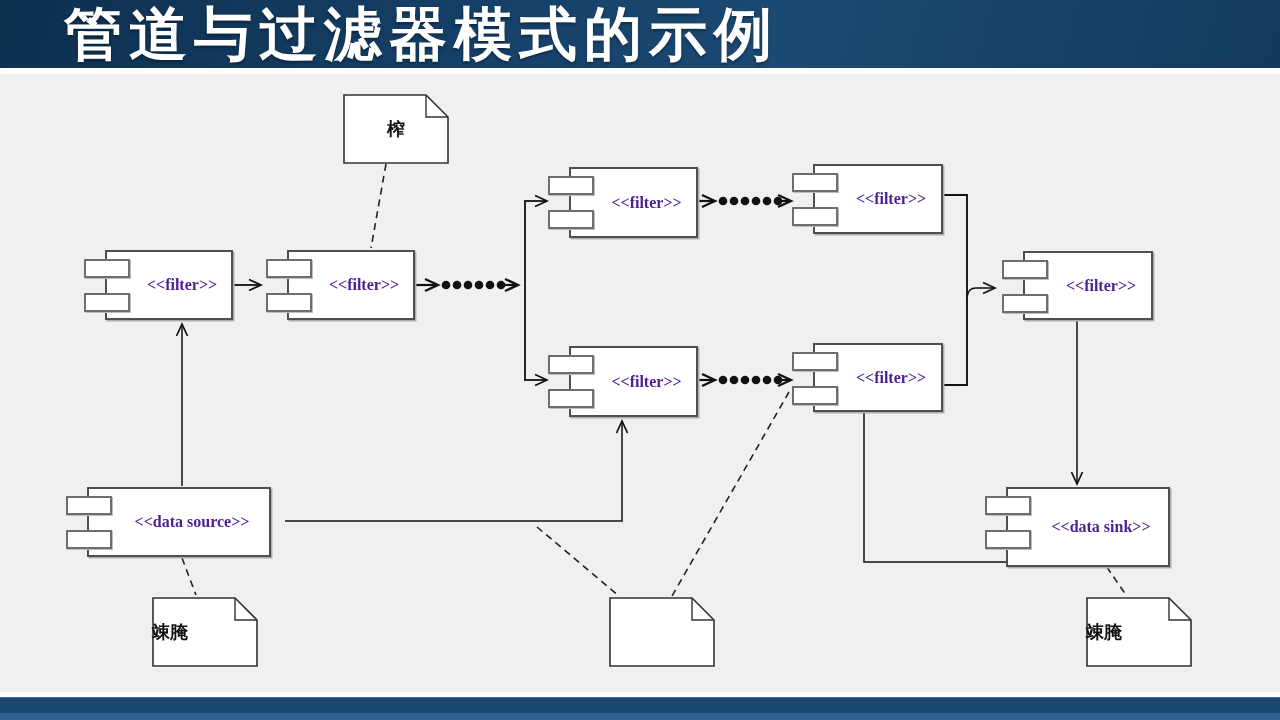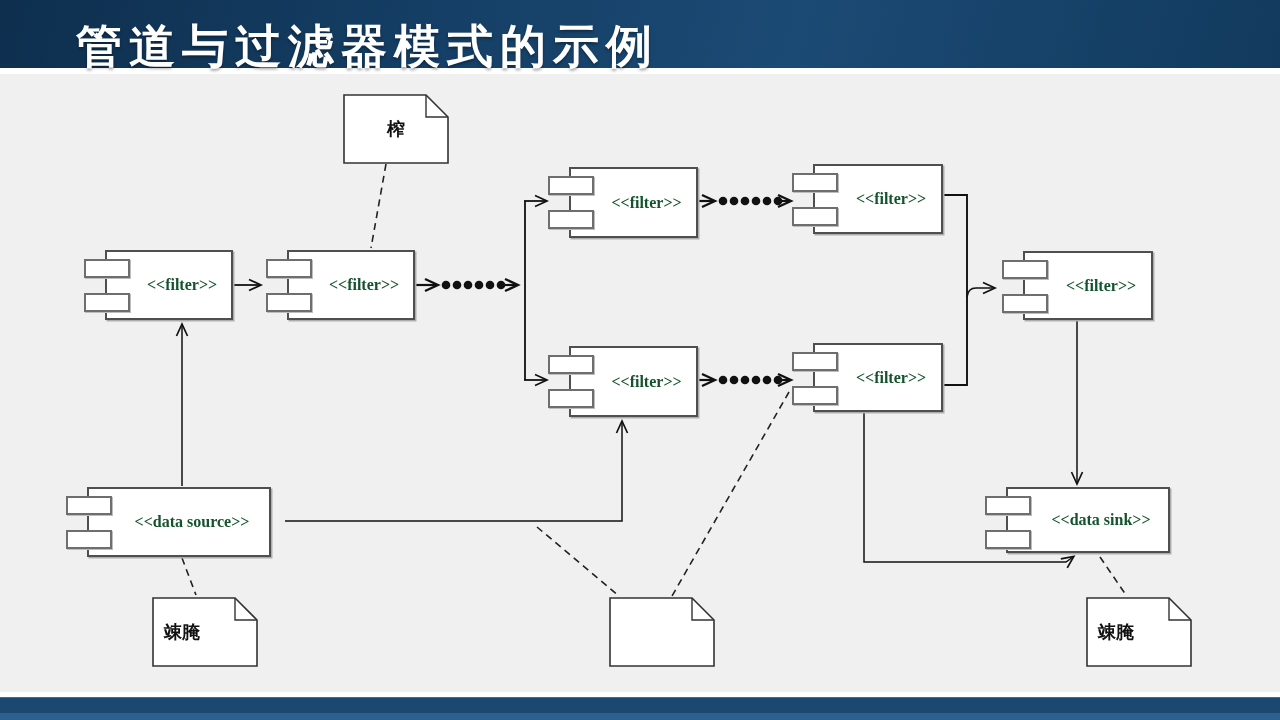--- a/index.html
+++ b/index.html
@@ -1,46 +1,46 @@
 <!DOCTYPE html>
 <html style="--header_bg: #143e63; --body_bg: #f0f0f0; --footer_bar: #1b4871; --footer_strip: #2d608f; --box_border: #4f4f4f; --line_color: #111111; --title_color: #ffffff;"><head>
 <meta charset="utf-8">
 <style>
   html,body{margin:0;padding:0;background:#fff;}
   .slide{position:relative;width:1280px;height:720px;background:#fff;overflow:hidden;
          font-family:"Liberation Sans",sans-serif;}
   
   .header{position:absolute;left:0;top:0;width:1280px;height:68px;
           background:linear-gradient(105deg,#0e2f4e 0%,#153f66 35%,#1b4a74 62%,#123a5e 100%);}
-  .title{position:absolute;left:64px;top:8px;margin:12px;font-weight:bold;font-size:46px;line-height:52px;
+  .title{position:absolute;left:64px;top:8px;margin:0;font-weight:bold;font-size:58px;line-height:52px;
          letter-spacing:7px;color:var(--title_color,#fff);text-shadow:0 2px 3px rgba(0,0,0,.35);
          font-family:"Liberation Sans",sans-serif;white-space:nowrap;}
   .body-area{position:absolute;left:0;top:74px;width:1280px;height:618px;background:var(--body_bg,#f0f0f0);}
   .footer-bar{position:absolute;left:0;top:697px;width:1280px;height:15px;background:var(--footer_bar,#1b4871);
               border-top:1px solid #46698f;}
   .footer-strip{position:absolute;left:0;top:713px;width:1280px;height:7px;background:var(--footer_strip,#2d608f);}
   
   svg.connectors{position:absolute;left:0;top:0;width:1280px;height:720px;z-index:1;}
   
   .component{position:absolute;z-index:2;}
   .cbody{position:absolute;left:0;top:0;right:0;bottom:0;background:#fff;
          border:2px solid var(--box_border,#4f4f4f);box-shadow:1.5px 1.5px 0 #adadad;box-sizing:border-box;}
   .ctab{position:absolute;left:-21px;width:46px;height:19px;background:#fff;
         border:2px solid #6e6e6e;box-sizing:border-box;z-index:3;box-shadow:1px 1px 0 #bdbdbd;}
   .t1{top:9px}.t2{top:43px}
   .clabel{position:absolute;left:0;top:0;right:0;bottom:0;z-index:4;display:flex;align-items:center;
           justify-content:center;padding-left:26px;font-family:"Liberation Serif",serif;
-          font-weight:bold;font-size:16px;color:#14532d;white-space:nowrap;text-align:center;}
+          font-weight:bold;font-size:16px;color:#4c1d95;white-space:nowrap;text-align:center;}
   
   .note{position:absolute;width:106px;height:70px;z-index:2;}
   .note svg{position:absolute;left:0;top:0;width:106px;height:70px;}
   .note-text{position:absolute;left:0;top:0;right:0;bottom:0;z-index:2;display:flex;align-items:center;
              font-weight:bold;font-size:18px;color:#111;font-family:"Liberation Sans",sans-serif;}
   .note-center{justify-content:center;}
-  .note-left{padding-left:12px;}
+  .note-left{padding-left:0;}
 </style>
 </head>
 <body>
 
 <div class="slide">
 
   <div class="header">
     <h1 class="title">管道与过滤器模式的示例</h1>
   </div>
 
@@ -170,21 +170,21 @@
     <div class="clabel">&lt;&lt;filter&gt;&gt;</div>
   </div>
 
   <div class="component" style="left:87px;top:487px;width:184px;height:70px;">
     <div class="ctab t1"></div>
     <div class="ctab t2"></div>
     <div class="cbody"></div>
     <div class="clabel">&lt;&lt;data source&gt;&gt;</div>
   </div>
 
-  <div class="component" style="left:1006px;top:487px;width:164px;height:66px;">
+  <div class="component" style="left:1006px;top:487px;width:164px;height:80px;">
     <div class="ctab t1"></div>
     <div class="ctab t2"></div>
     <div class="cbody"></div>
     <div class="clabel">&lt;&lt;data sink&gt;&gt;</div>
   </div>
 
   <div class="note" style="left:343px;top:94px;">
     <svg viewBox="0 0 106 70">
       <path d="M1,1 L83,1 L105,23 L105,69 L1,69 Z" fill="#fff" stroke="#333" stroke-width="1.6"></path>
       <path d="M83,1 L83,23 L105,23" fill="none" stroke="#333" stroke-width="1.4"></path>

